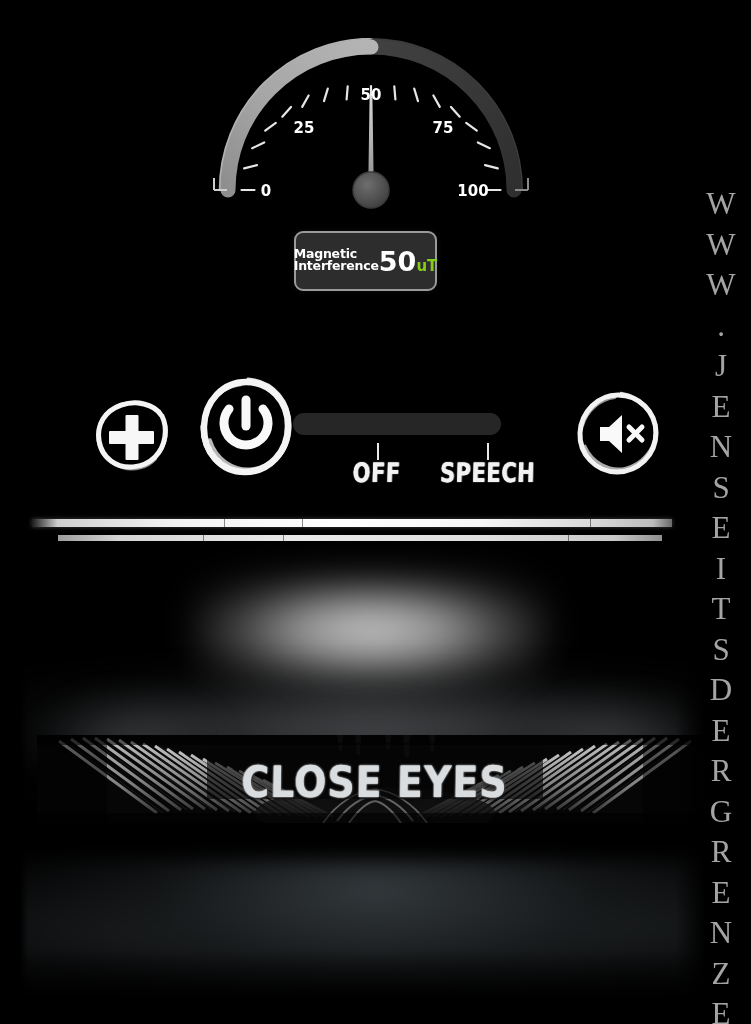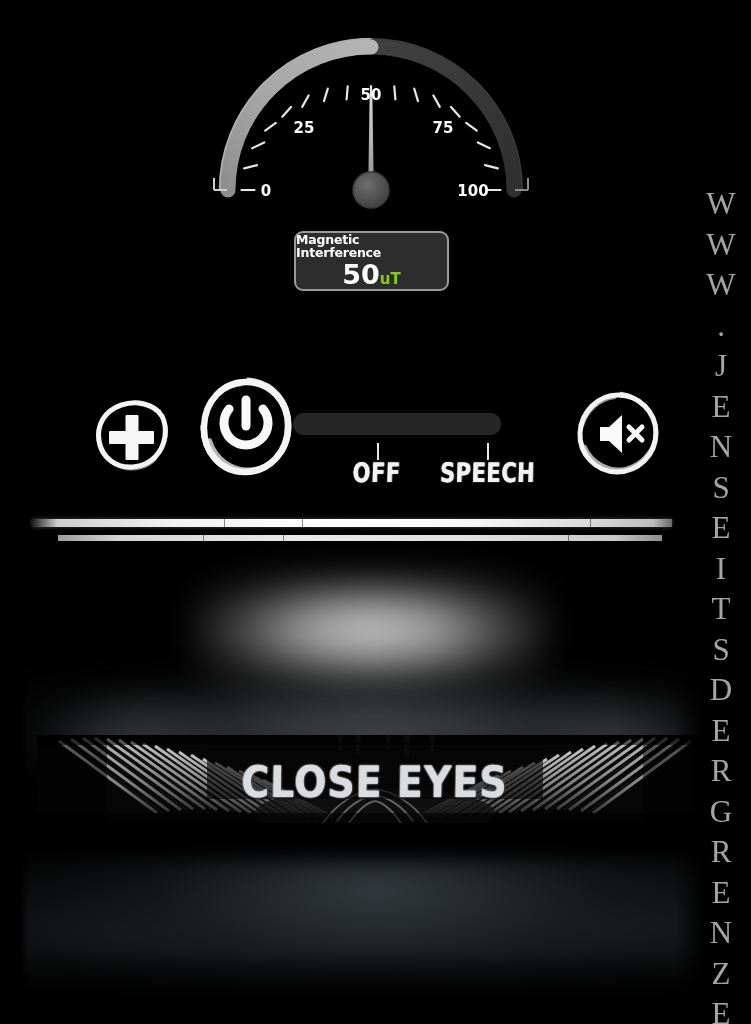--- a/index.html
+++ b/index.html
@@ -39,28 +39,28 @@
     font-weight: bold;
     font-size: 15px;
     fill: #ffffff;
   }
 
   
   .readout {
     position: absolute;
     left: 294px;
     top: 231px;
-    width: 155px;
+    width: 143px;
     height: 60px;
     background: #2d2d2d;
     border: 2px solid #9a9a9a;
     border-radius: 9px;
     box-sizing: border-box;
     display: flex;
-    flex-direction: column;
+    flex-direction: row;
     align-items: center;
     justify-content: center;
     box-shadow: 0 0 6px rgba(255,255,255,0.06);
   }
   .readout-title {
     font-family: "DejaVu Sans", sans-serif;
     font-weight: bold;
     font-size: 12.5px;
     color: #ffffff;
     letter-spacing: -0.2px;

